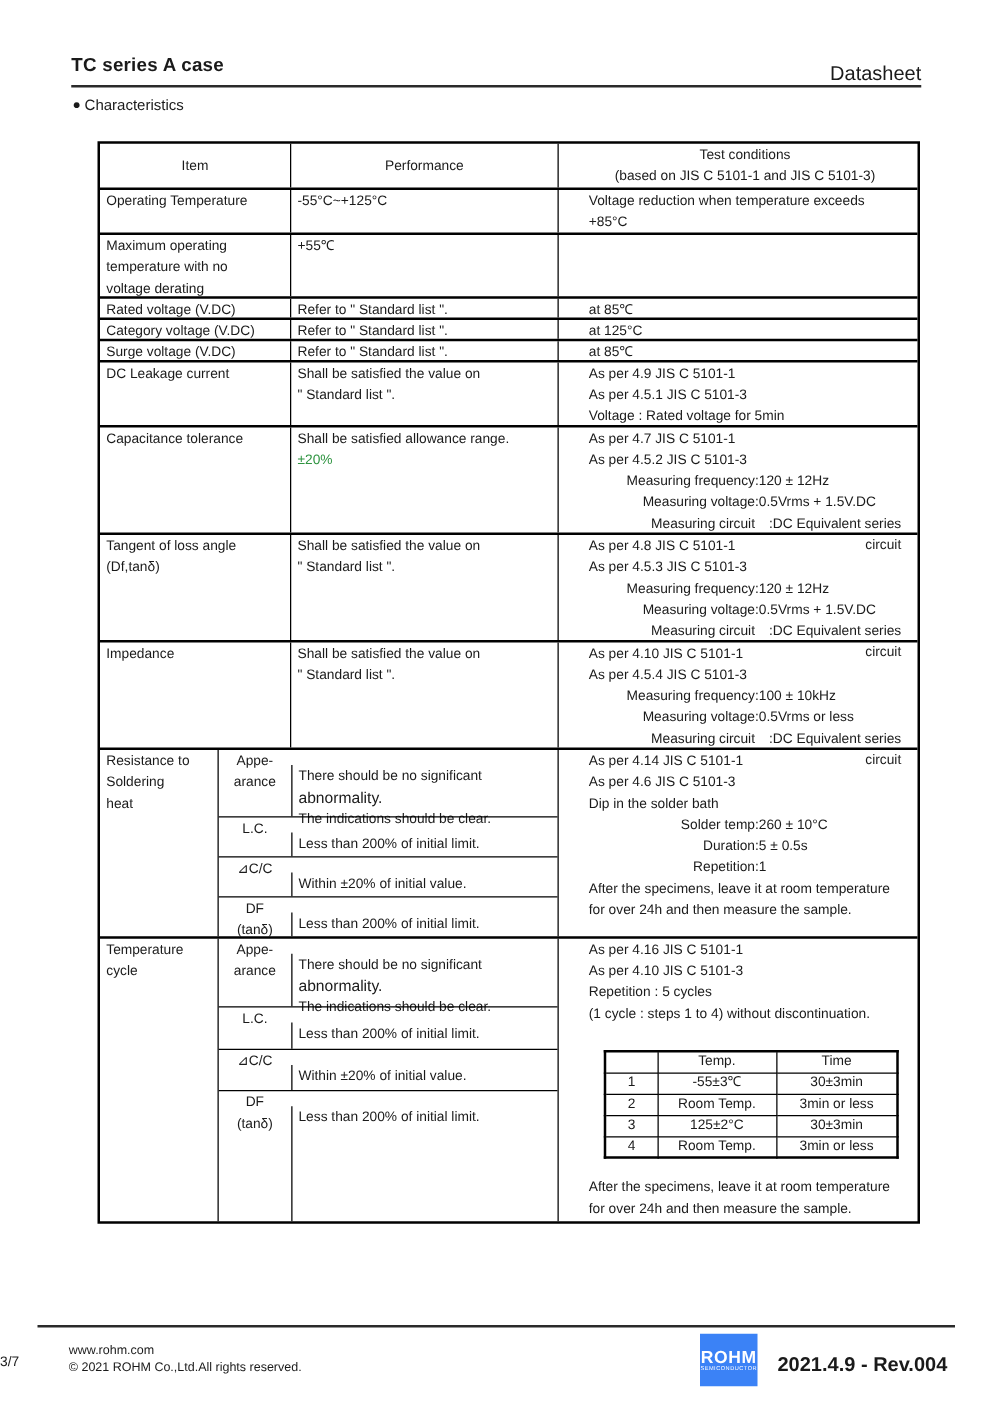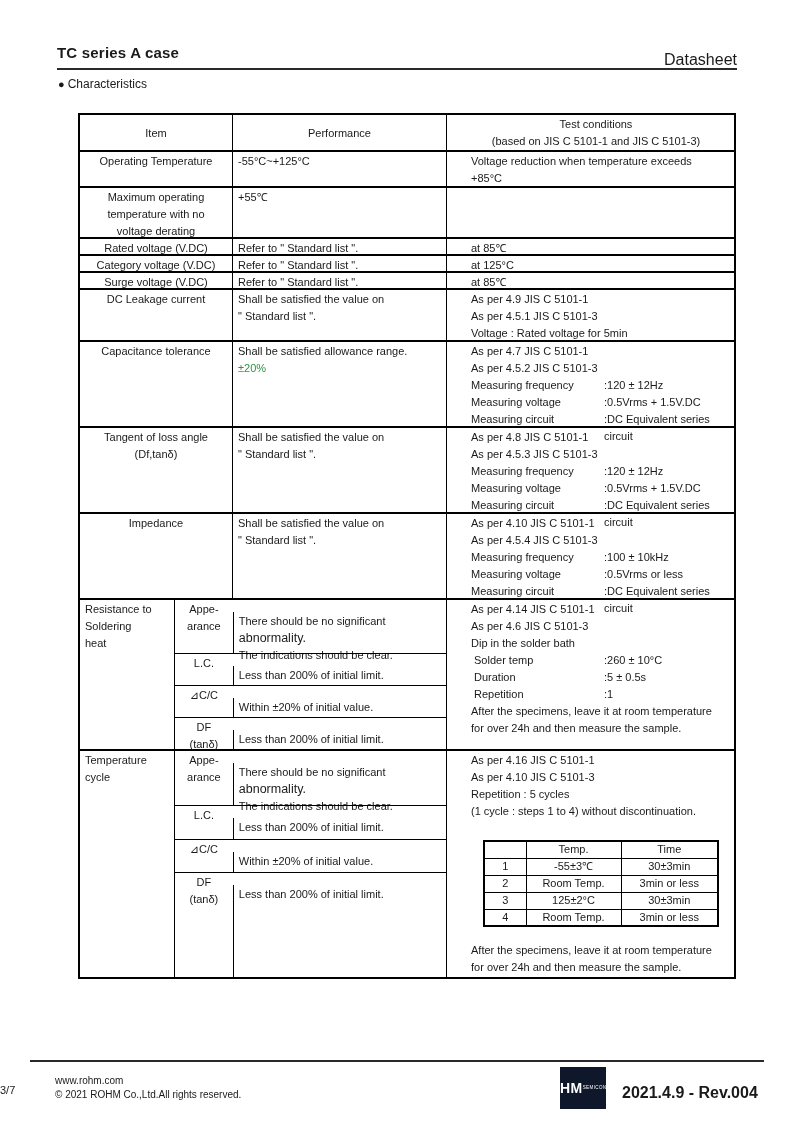--- a/index.html
+++ b/index.html
@@ -13,51 +13,51 @@
   .doc-type  { position:absolute; right:57px; top:51px; font-size:16px; }
   .head-rule { position:absolute; left:57px; top:68px; width:680px; height:2px; background:#2a2a2a; }
   .section-heading { position:absolute; left:58px; top:77px; font-size:12px; display:flex; align-items:center; gap:3px; }
   .bullet { font-size:11px; line-height:12px; }
 
   
   .char-table { position:absolute; left:78px; top:113px; width:658px; border:2px solid #000; font-size:11px; line-height:17px; }
   .trow { display:flex; border-top:2px solid #000; }
   .trow.first { border-top:none; }
   .cell { padding:1px 5px 0 5px; }
-  .c-item { width:152px;text-align:center; }
+  .c-item { width:152px; }
   .c-perf { width:214px; border-left:1px solid #000; }
   .c-test { width:280px; border-left:1px solid #000;padding-left:24px; }
   .center { display:flex; flex-direction:column; justify-content:center; align-items:center; text-align:center; }
   
   .c-item-main { width:94px; padding:1px 4px 0 5px; }
   .subcol { width:272px; border-left:1px solid #000; display:flex; flex-direction:column; }
   .subrow { display:flex; border-top:1px solid #000; }
   .subrow.first { border-top:none; }
   .sublabel { width:58px; text-align:center; padding-top:1px; }
   .subperf { width:214px; border-left:1px solid #000; padding:1px 5px 0 5px;margin-top:12px; }
   .bigline { font-size:12.5px; }
   .green { color:#2e9440; }
   
-  .pair { display:flex; }
+  .pair { display:flex;text-align:right; }
   .plabel { width:133px; flex:0 0 auto; }
   .indent .plabel { padding-left:3px; }
 
   
   table.steps { border-collapse:collapse; border:2px solid #000; margin:20px 0 0 12px; }
   table.steps td { border:1px solid #000; height:17px; font-size:11px; line-height:13px;
                    text-align:center; padding:1px 2px; font-family:"Liberation Sans", sans-serif; }
   td.s-num { width:42px; } td.s-temp { width:95px; } td.s-time { width:97px; }
   .after-note { margin-top:15px; }
 
   
   .foot-rule { position:absolute; left:30px; top:1060px; width:734px; height:2px; background:#2a2a2a; }
   .foot-left { position:absolute; left:55px; top:1074px; font-size:10px; line-height:14px; }
   .foot-page { position:absolute; left:0; top:1084px; width:794px; text-align:left; font-size:11px; }
-  .rohm-logo { position:absolute; left:560px; top:1067px; width:46px; height:42px; background:#0f172a;
-               display:flex; flex-direction:row; justify-content:center; align-items:center; color:#fff; }
+  .rohm-logo { position:absolute; left:560px; top:1067px; width:46px; height:42px; background:#3b82f6;
+               display:flex; flex-direction:column; justify-content:center; align-items:center; color:#fff; }
   .rohm-logo .big { font-size:14px; font-weight:bold; letter-spacing:0.5px; line-height:14px; }
   .rohm-logo .small { font-size:4.5px; letter-spacing:0.4px; line-height:6px; }
   .foot-rev { position:absolute; left:622px; top:1084px; font-size:16px; font-weight:bold; }
 </style>
 </head>
 <body>
 
 <div class="page">
 
   <div class="doc-title">TC series A case</div>

